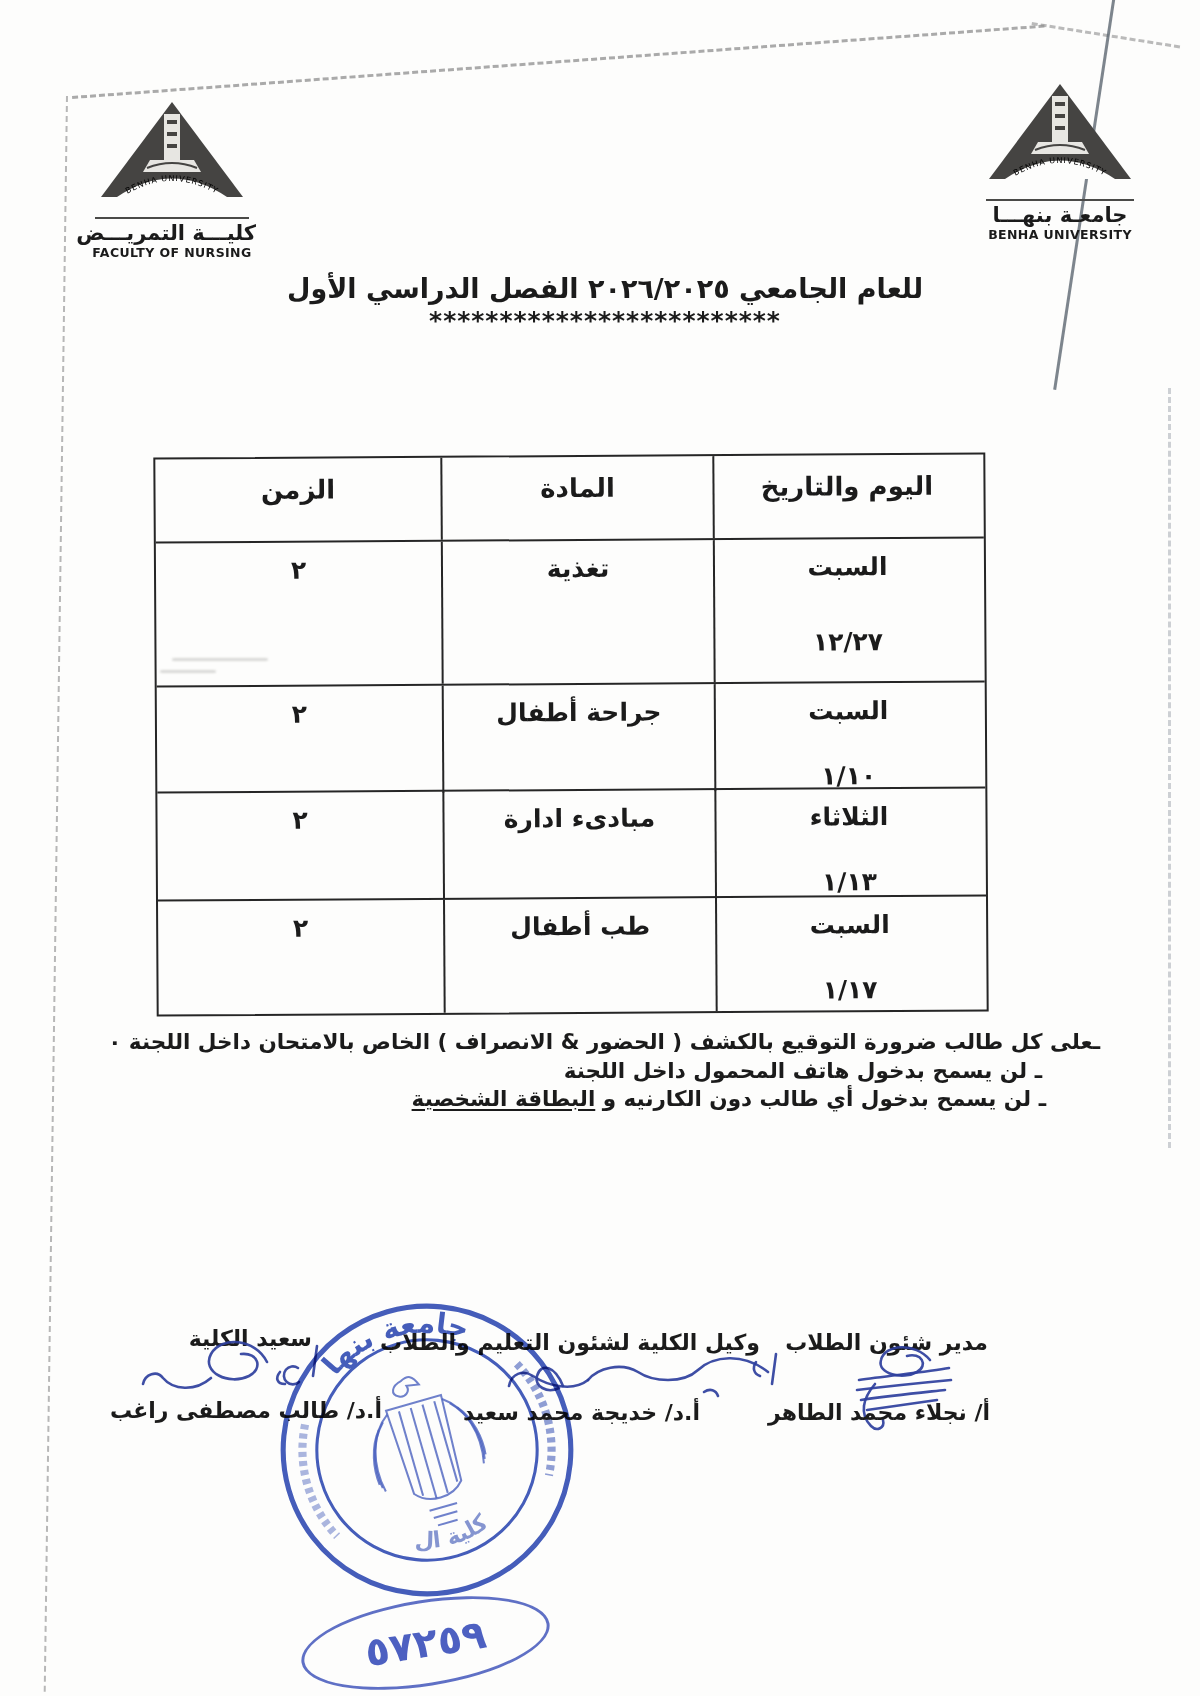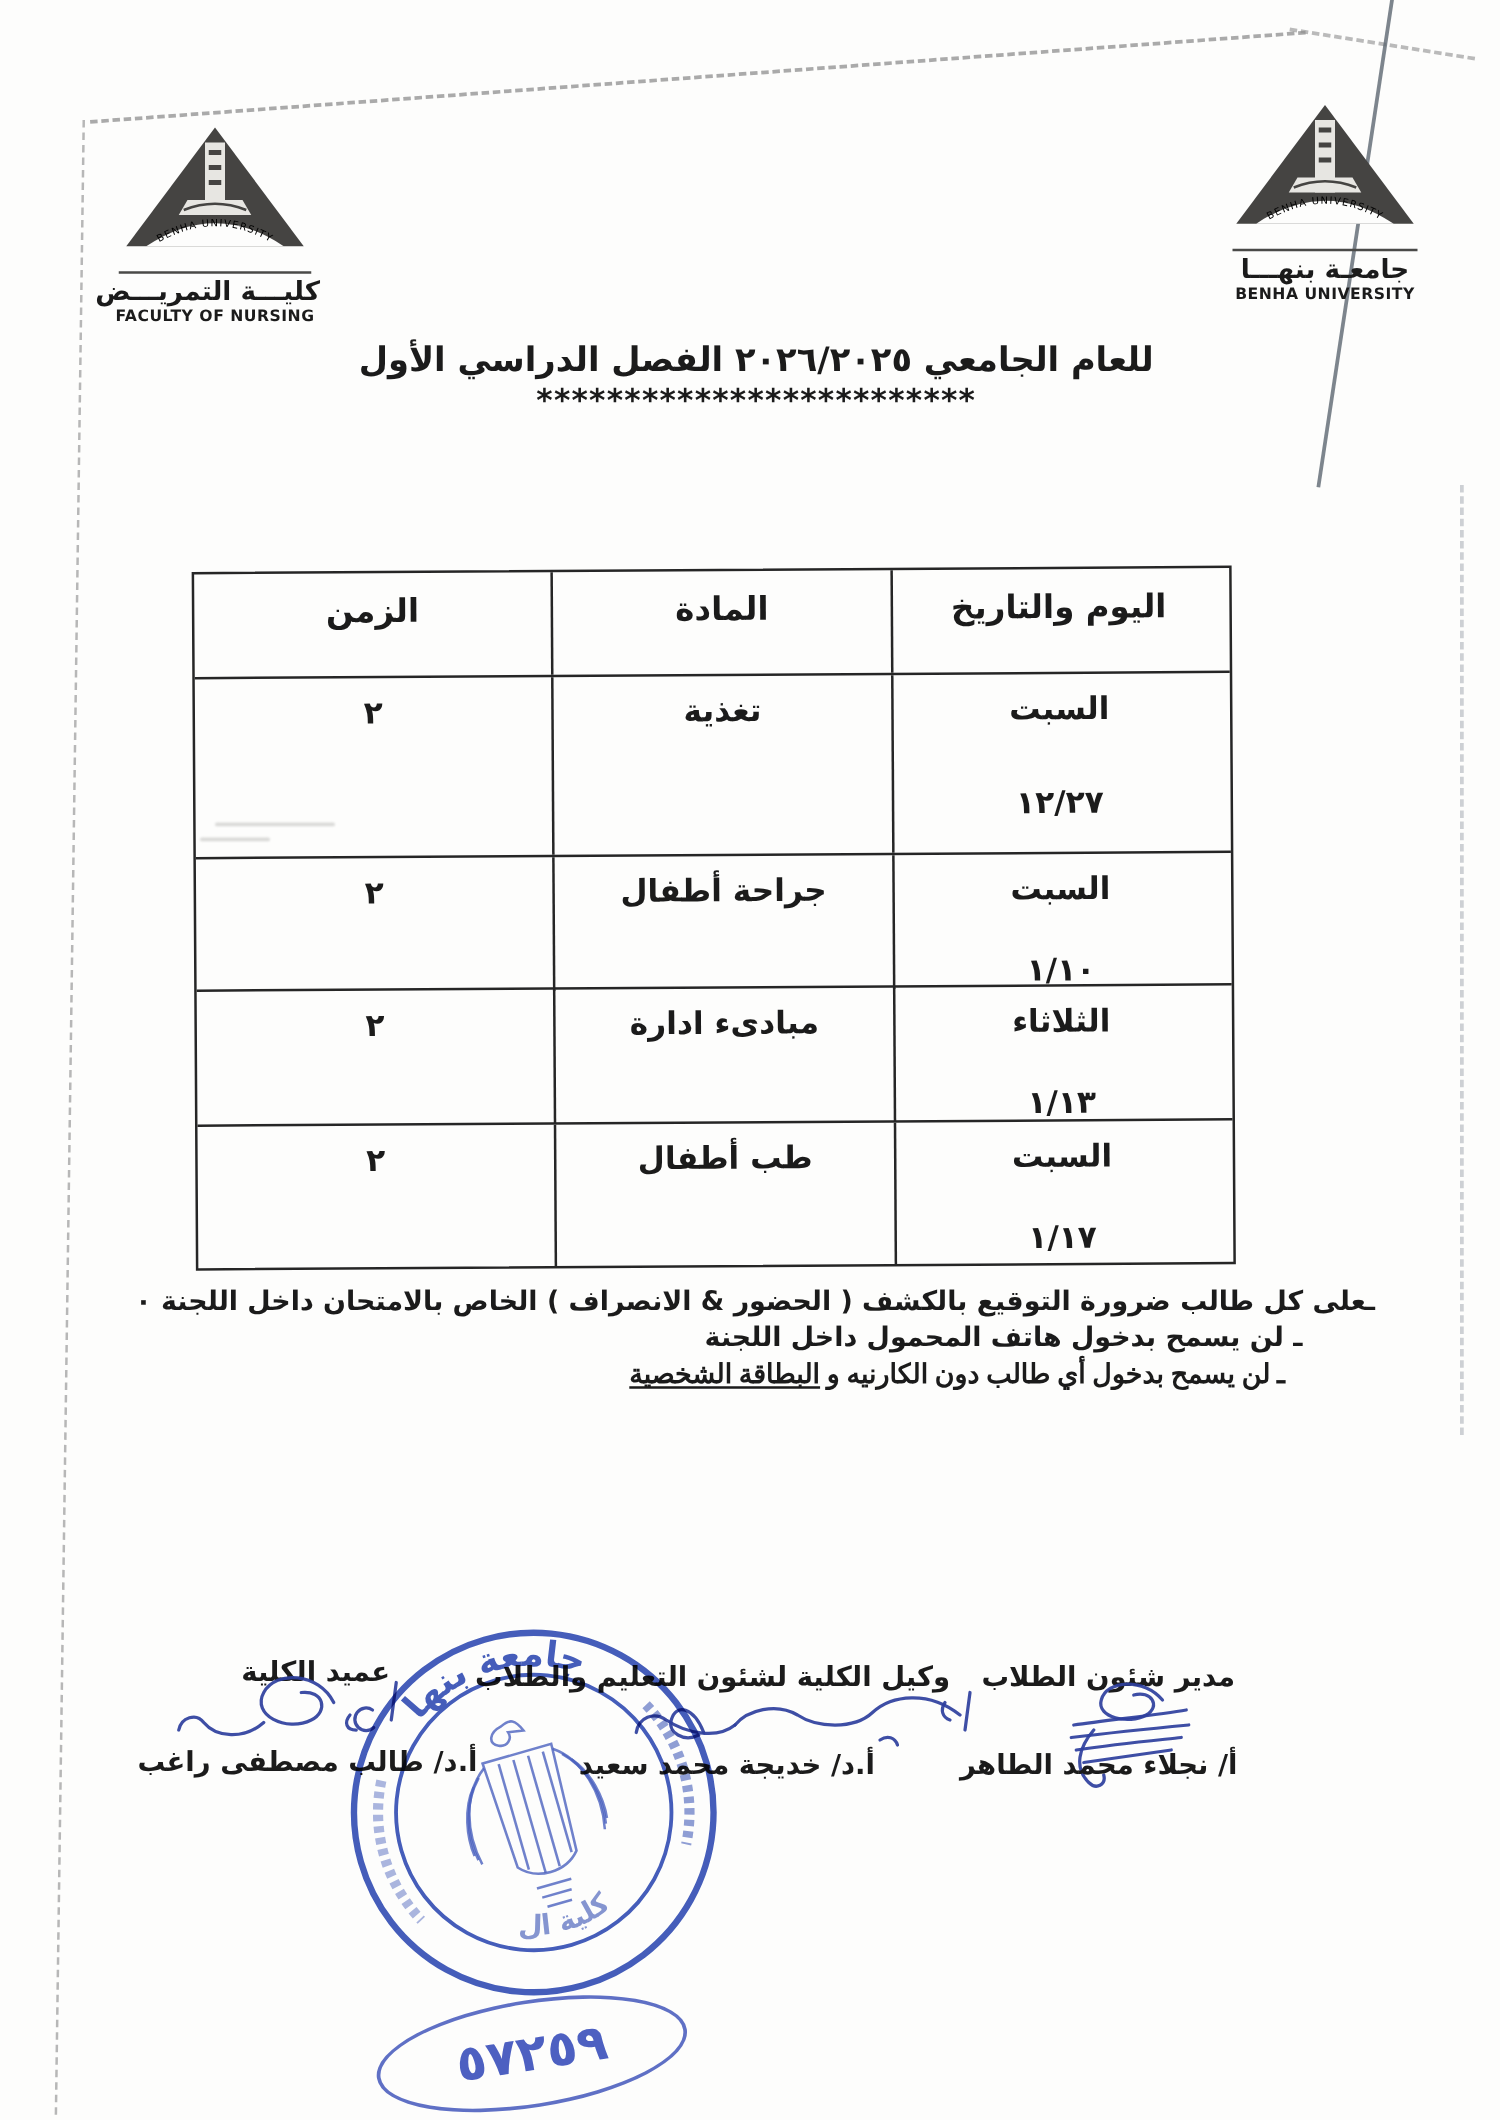--- a/index.html
+++ b/index.html
@@ -45,21 +45,21 @@
   .thead{height:66px;font-size:26px;padding-top:16px;}
   .r1{height:142px;}.r2{height:104px;}.r3{height:106px;}.r4{height:113px;}
   .date{margin-top:36px;font-size:25px;font-weight:bold;}
   .r1 .date{margin-top:46px;}
 
   
   .notes{position:absolute;right:100px;top:1028px;width:680px;direction:rtl;text-align:right;}
   .note{font-size:21.5px;font-weight:bold;line-height:28.5px;white-space:nowrap;}
   .n1{margin-right:60px;}
   .n3{margin-right:58px;}
-  .n4{margin-right:72px;font-family:Liberation Serif, serif;}
+  .n4{margin-right:54px;}
   .uline{text-decoration:underline;text-underline-offset:3px;}
 
   
   .sigtitle,.signame{position:absolute;font-size:22px;font-weight:bold;direction:rtl;white-space:nowrap;}
   .st-right{right:212px;top:1330px;}
   .st-center{right:440px;top:1330px;}
   .st-left{right:888px;top:1326px;}
   .sn-right{right:210px;top:1400px;}
   .sn-center{right:500px;top:1400px;}
   .sn-left{right:818px;top:1398px;}
@@ -181,21 +181,21 @@
   </div>
 
   <div class="notes">
     <div class="note n2">ـعلى كل طالب ضرورة التوقيع بالكشف ( الحضور &amp; الانصراف ) الخاص بالامتحان داخل اللجنة ٠</div>
     <div class="note n3">ـ لن يسمح بدخول هاتف المحمول داخل اللجنة</div>
     <div class="note n4"><span>ـ لن يسمح بدخول أي طالب دون الكارنيه و </span><span class="uline">البطاقة الشخصية</span></div>
   </div>
 
   <div class="sigtitle st-right">مدير شئون الطلاب</div>
   <div class="sigtitle st-center">وكيل الكلية لشئون التعليم والطلاب</div>
-  <div class="sigtitle st-left">عميد الكلية</div>
+  <div class="sigtitle st-left">سعيد الكلية</div>
 
   <svg class="sig-svg sg-right" width="125" height="100" viewBox="0 0 125 100">
     <path d="M85,22 C70,4 40,6 36,22 C32,36 58,42 72,34 C84,27 76,14 62,18"></path>
     <path d="M14,42 C40,38 82,34 104,30"></path>
     <path d="M12,52 C45,48 85,44 106,42"></path>
     <path d="M16,62 C50,57 82,54 100,52"></path>
     <path d="M22,72 C50,68 78,64 92,62"></path>
     <path d="M30,46 C18,60 14,76 26,88 C32,94 40,90 38,82"></path>
   </svg>
   <svg class="sig-svg sg-center" width="295" height="85" viewBox="0 0 295 85">

